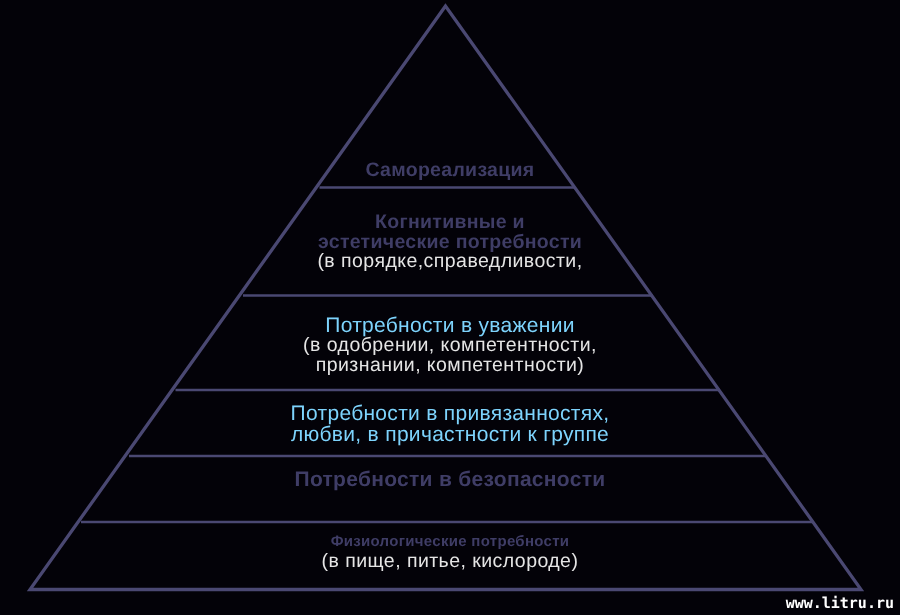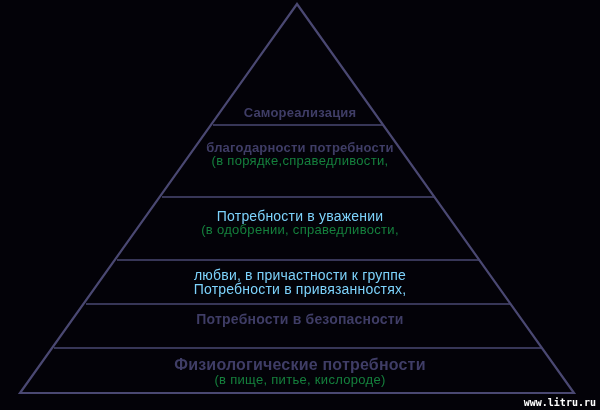--- a/index.html
+++ b/index.html
@@ -31,21 +31,21 @@
     }
     .tier .title {
       font-weight: bold;
       font-size: 13px;
       color: #3f3d66;
       display: block;
       letter-spacing: 0.2px;
     }
     .tier .sub {
       font-size: 13px;
-      color: #15803d;
+      color: #e5e5e5;
       display: block;
       letter-spacing: 0.3px;
     }
     .tier .title-thin {
       font-size: 13px;
       color: #7dd3fc;
       display: block;
       letter-spacing: 0.2px;
     }
     .watermark {
@@ -70,36 +70,38 @@
   <line x1="117" y1="260" x2="480" y2="260" stroke="#4a4872" stroke-width="1.6"></line>
   <line x1="86" y1="304" x2="511" y2="304" stroke="#4a4872" stroke-width="1.6"></line>
   <line x1="54" y1="348" x2="542" y2="348" stroke="#4a4872" stroke-width="1.6"></line>
 </svg>
 
 <div class="tier" style="top:106px;">
   <span class="title">Самореализация</span>
 </div>
 
 <div class="tier" style="top:141px;">
-  <span class="title">благодарности потребности</span>
+  <span class="title">Когнитивные и</span>
+  <span class="title">эстетические потребности</span>
   <span class="sub">(в порядке,справедливости,</span>
 </div>
 
 <div class="tier" style="top:209px;">
   <span class="title-thin" style="font-weight:normal;font-size:14px;">Потребности в уважении</span>
-  <span class="sub">(в одобрении, справедливости,</span>
+  <span class="sub">(в одобрении, компетентности,</span>
+  <span class="sub">признании, компетентности)</span>
 </div>
 
 <div class="tier" style="top:268px;">
+  <span class="title-thin" style="font-size:14px;">Потребности в привязанностях,</span>
   <span class="title-thin" style="font-size:14px;">любви, в причастности к группе</span>
-  <span class="title-thin" style="font-size:14px;">Потребности в привязанностях,</span>
 </div>
 
 <div class="tier" style="top:312px;">
   <span class="title" style="font-size:14px;">Потребности в безопасности</span>
 </div>
 
 <div class="tier" style="top:357px;">
-  <span class="title" style="font-size:16px;">Физиологические потребности</span>
+  <span class="title" style="font-size:10px;">Физиологические потребности</span>
   <span class="sub">(в пище, питье, кислороде)</span>
 </div>
 
 <div class="watermark">www.litru.ru</div>
 
 </body></html>

